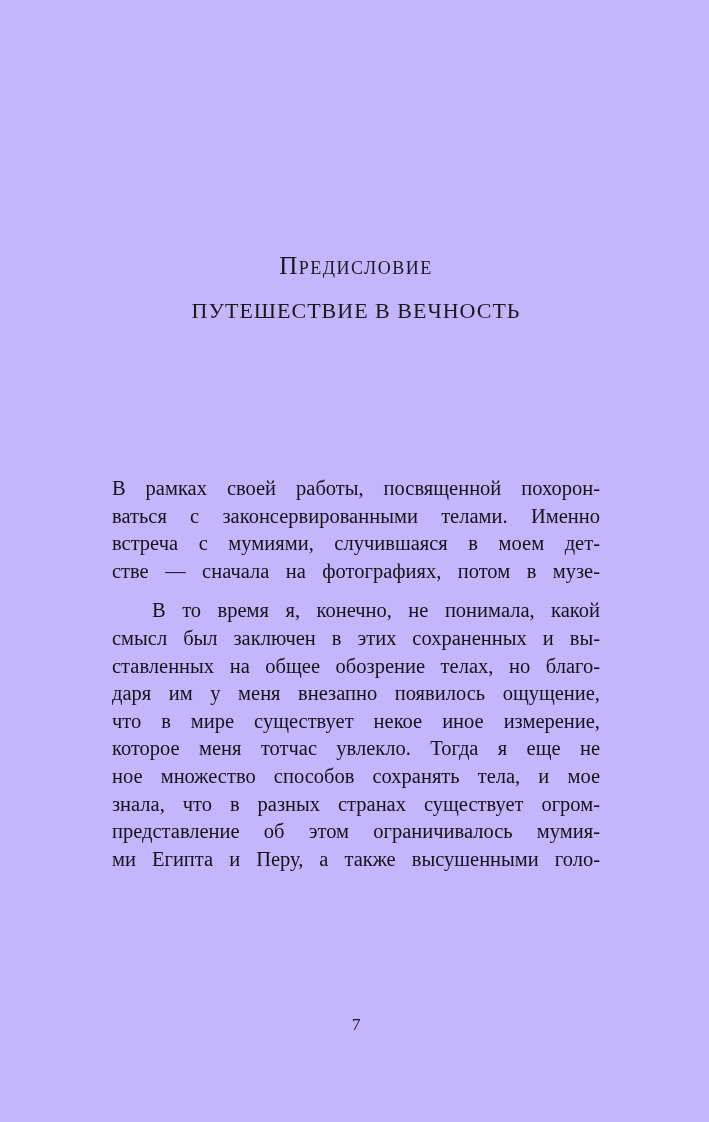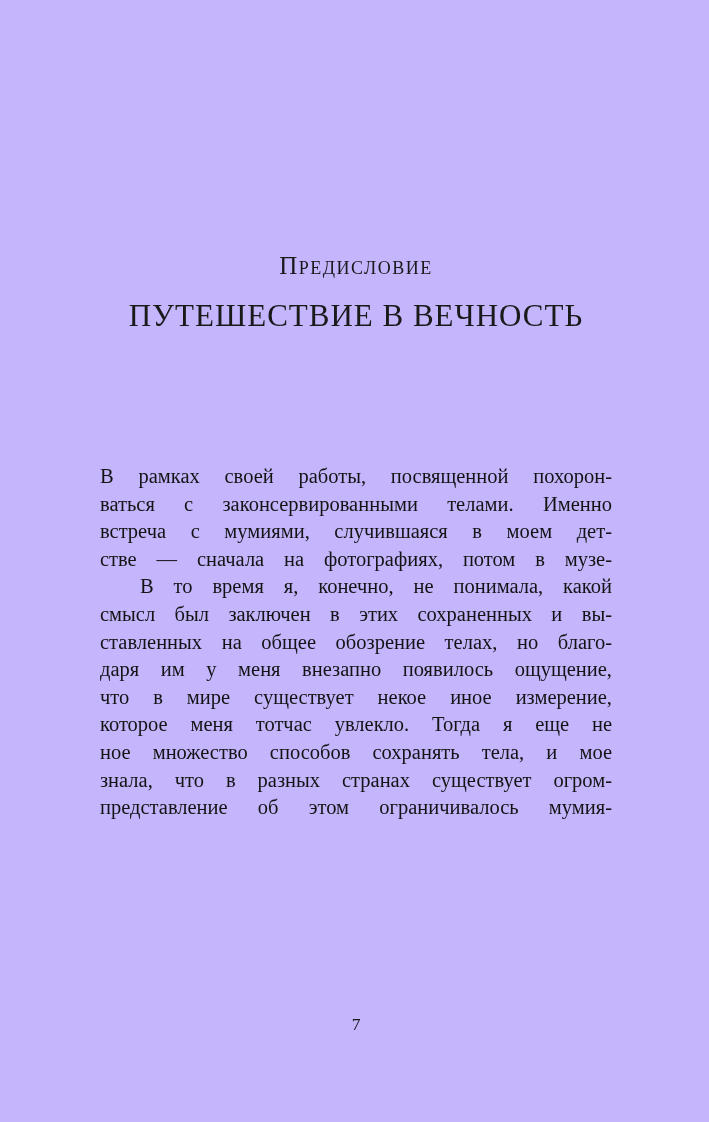--- a/index.html
+++ b/index.html
@@ -27,37 +27,37 @@
     font-variant: small-caps;
     letter-spacing: 1.5px;
     color: #1a1a1a;
   }
   .chapter-title {
     position: absolute;
     top: 298px;
     left: 60px;
     width: 592px;
     text-align: center;
-    font-size: 31px;
+    font-size: 22px;
     font-weight: 400;
     letter-spacing: 1px;
     color: #1a1a1a;
     white-space: nowrap;
   }
   .body-text {
     position: absolute;
     top: 463px;
     left: 100px;
     width: 512px;
     font-size: 20.5px;
     line-height: 27.6px;
     color: #141414;
   }
   .para {
-    margin: 0;
+    margin: 12px;
     padding: 0;
   }
   .line {
     text-align: justify;
     text-align-last: justify;
     white-space: normal;
   }
   .line.last {
     text-align-last: left;
   }
@@ -92,17 +92,18 @@
       <div class="para">
         <div class="line indent">В то время я, конечно, не понимала, какой</div>
         <div class="line">смысл был заключен в этих сохраненных и вы-</div>
         <div class="line">ставленных на общее обозрение телах, но благо-</div>
         <div class="line">даря им у меня внезапно появилось ощущение,</div>
         <div class="line">что в мире существует некое иное измерение,</div>
         <div class="line">которое меня тотчас увлекло. Тогда я еще не</div>
         <div class="line">ное множество способов сохранять тела, и мое</div>
         <div class="line">знала, что в разных странах существует огром-</div>
         <div class="line">представление об этом ограничивалось мумия-</div>
+        <div class="line">ми Египта и Перу, а также высушенными голо-</div>
       </div>
     </div>
 
   <div class="page-number">7</div>
 </div>
 
 </body></html>

